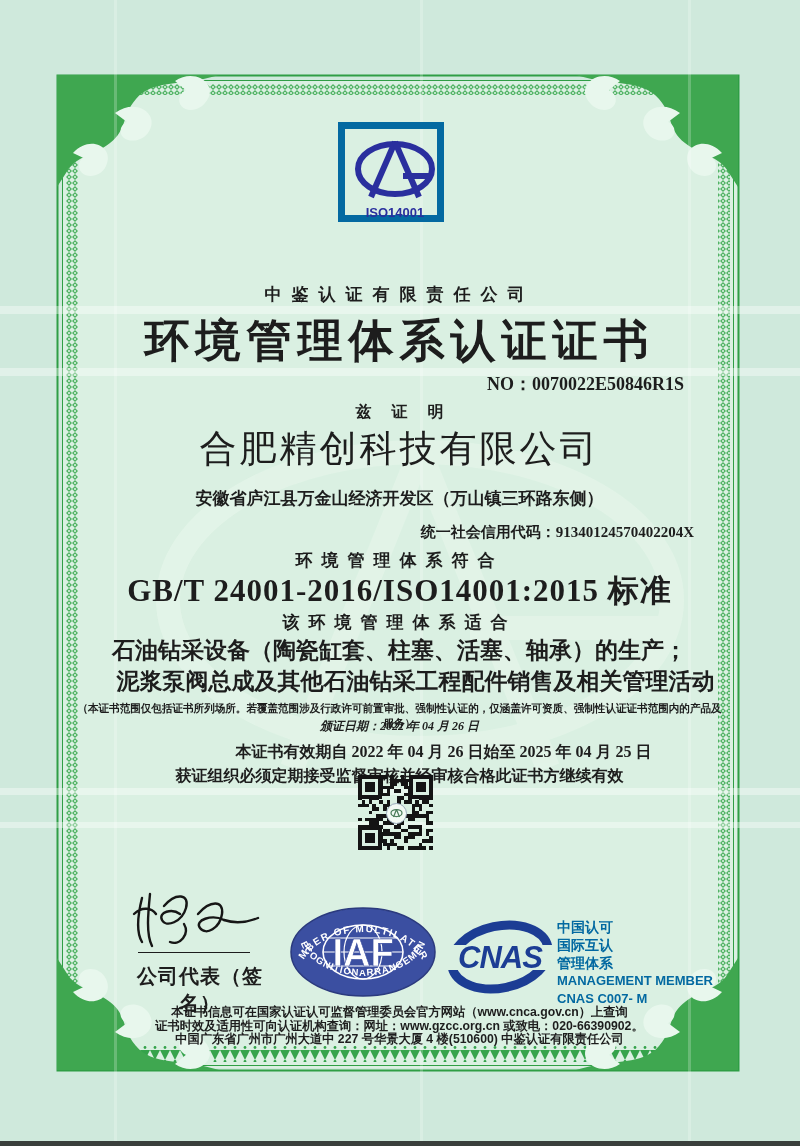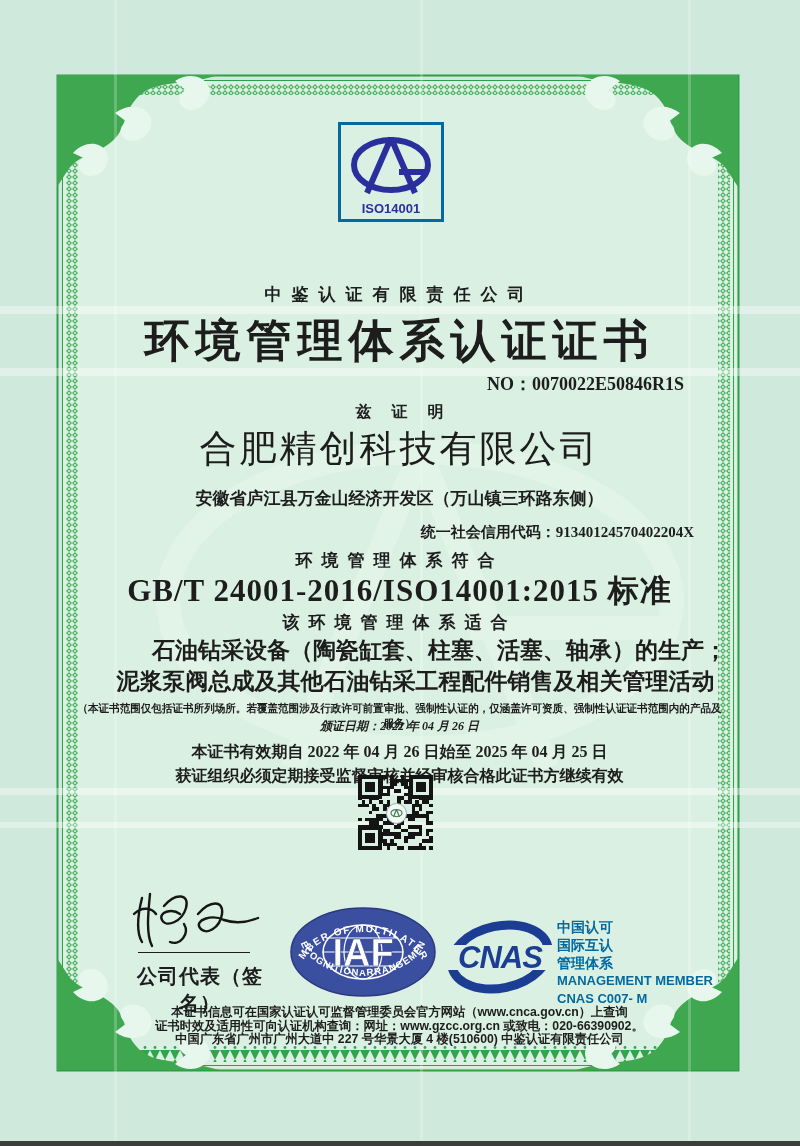--- a/index.html
+++ b/index.html
@@ -8,36 +8,36 @@
   
   .inner-field{position:absolute;left:62px;top:80px;width:675px;height:988px;background:#daf0e2;}
   
   .hstripe{position:absolute;left:0;width:800px;background:rgba(255,255,255,.38);pointer-events:none;}
   .vstripe{position:absolute;top:0;height:1146px;background:rgba(255,255,255,.22);pointer-events:none;}
   .border-svg{position:absolute;left:0;top:0;}
   .abs{position:absolute;}
   .ctr{left:62px;width:675px;text-align:center;}
   .ink{color:#1d1d1d;}
   
-  .logo-box{left:338px;top:122px;width:106px;height:100px;border:3px solid #0369a1;background:transparent;box-sizing:border-box;}
+  .logo-box{left:338px;top:122px;width:106px;height:100px;border:7px solid #0369a1;background:transparent;box-sizing:border-box;}
   .issuer{top:283px;font-size:17px;letter-spacing:10px;font-weight:600;}
   .title{top:311px;font-size:45px;font-weight:700;letter-spacing:6px;white-space:nowrap;}
   .cert-no{top:372px;right:116px;font-size:18px;font-weight:700;font-family:"Liberation Serif",serif;}
   .hereby{top:402px;font-size:16px;letter-spacing:20px;font-weight:600;text-indent:20px;}
   .company{top:424px;font-size:37px;font-weight:500;letter-spacing:3px;}
   .address{top:487px;font-size:17px;font-weight:700;}
   .credit-code{top:523px;right:106px;font-size:15px;font-weight:600;}
   .conform-intro{top:549px;font-size:17px;letter-spacing:9px;font-weight:600;}
   .standard{top:570px;font-size:31px;font-weight:700;letter-spacing:1px;}
   .scope-intro{top:611px;font-size:17px;letter-spacing:9px;font-weight:600;}
-  .scope1{top:635px;font-size:23px;font-weight:700;font-family:"Liberation Sans",sans-serif;letter-spacing:0px;padding-left:40px;}
+  .scope1{top:635px;font-size:23px;font-weight:700;font-family:"Liberation Sans",sans-serif;letter-spacing:0px;}
   .scope2{top:666px;font-size:23px;font-weight:700;font-family:"Liberation Sans",sans-serif;padding-left:16px;}
   .scope-note{top:701px;font-size:11px;font-weight:700;font-family:"Liberation Sans",sans-serif;transform:scaleX(.96);}
   .issue-date{top:718px;font-size:12px;font-weight:700;font-style:italic;}
-  .validity{top:742px;font-size:16px;font-weight:700;}
+  .validity{top:742px;font-size:16px;font-weight:700;margin-left:44px;}
   .supervision{top:766px;font-size:16px;font-weight:700;}
   
   .qr{left:358px;top:775px;width:75px;height:75px;display:grid;grid-template-columns:repeat(21,1fr);grid-template-rows:repeat(21,1fr);}
   .qr i{display:block;}
   .qr i.on{background:#141414;}
   .qr-finder{position:absolute;width:24px;height:24px;border:4px solid #141414;background:#daf0e2;box-sizing:border-box;}
   .qr-finder::after{content:"";position:absolute;left:3px;top:3px;width:10px;height:10px;background:#141414;}
   .qr-center{position:absolute;left:28px;top:28px;width:19px;height:19px;background:#f2faf4;border-radius:50%;border:1px solid #9ab;display:flex;align-items:center;justify-content:center;}
   
   .sig{left:128px;top:884px;}

